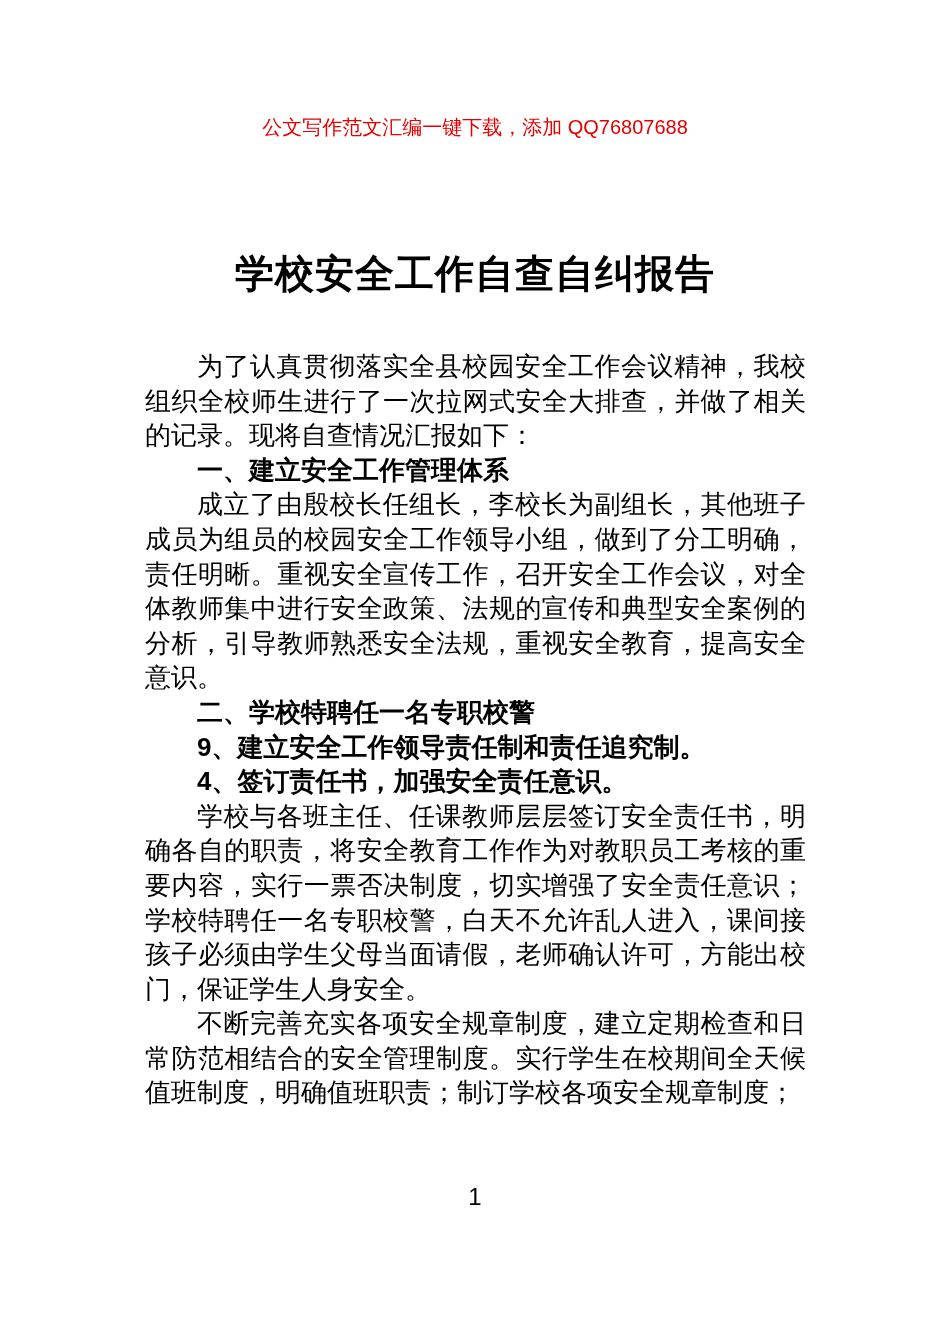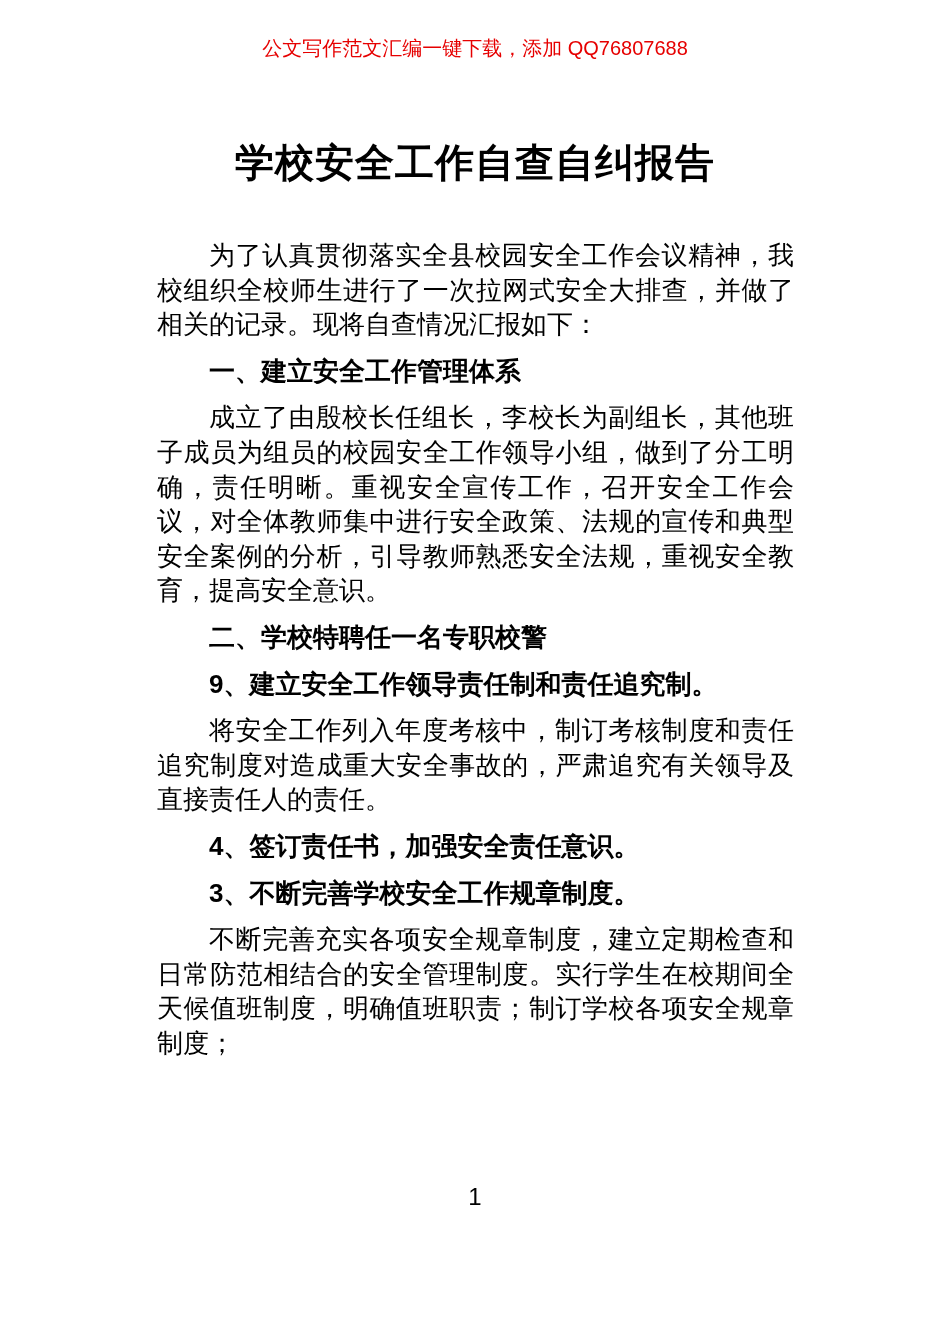--- a/index.html
+++ b/index.html
@@ -6,44 +6,44 @@
   html, body { background: #ffffff; }
   body {
     width: 950px;
     height: 1344px;
     position: relative;
     overflow: hidden;
     color: #000000;
     font-family: "Liberation Sans", "DejaVu Sans", sans-serif;
   }
   .promo-header {
-    margin-top: 36px;
+    margin-top: 115px;
     text-align: center;
     font-size: 20px;
     line-height: 24px;
     color: #e60000;
   }
   .doc-title {
-    margin-top: 80px;
+    margin-top: 112px;
     text-align: center;
     font-size: 39px;
     font-weight: bold;
     line-height: 46px;
     letter-spacing: 1px;
   }
   .content {
     margin: 52px 144px 0 145px;
     font-size: 26px;
     line-height: 34.6px;
     text-align: justify;
     text-justify: inter-ideograph;
   }
   .content p {
     text-indent: 2em;
-    margin: 12px;
+    margin: 0;
   }
   .content p.section-heading { font-weight: bold; }
   .content p.bold-heading { font-weight: bold; }
   .page-number {
     position: absolute;
     left: 0;
     right: 0;
     top: 1183px;
     text-align: center;
     font-size: 24px;
@@ -58,21 +58,20 @@
   <div class="promo-header">公文写作范文汇编一键下载，添加 QQ76807688</div>
 
   <h1 class="doc-title">学校安全工作自查自纠报告</h1>
 
   <div class="content">
     <p class="paragraph">为了认真贯彻落实全县校园安全工作会议精神，我校组织全校师生进行了一次拉网式安全大排查，并做了相关的记录。现将自查情况汇报如下：</p>
     <p class="section-heading">一、建立安全工作管理体系</p>
     <p class="paragraph">成立了由殷校长任组长，李校长为副组长，其他班子成员为组员的校园安全工作领导小组，做到了分工明确，责任明晰。重视安全宣传工作，召开安全工作会议，对全体教师集中进行安全政策、法规的宣传和典型安全案例的分析，引导教师熟悉安全法规，重视安全教育，提高安全意识。</p>
     <p class="section-heading">二、学校特聘任一名专职校警</p>
     <p class="bold-heading">9、建立安全工作领导责任制和责任追究制。</p>
-    <p class="paragraph">将安全工作列入年度考核中，制订考核制度和责任追究制度对造成重大安全事故的，严肃追究有关领导及直接责任人的责任。</p>
     <p class="bold-heading">4、签订责任书，加强安全责任意识。</p>
-    <p class="bold-heading">3、不断完善学校安全工作规章制度。</p>
+    <p class="paragraph">学校与各班主任、任课教师层层签订安全责任书，明确各自的职责，将安全教育工作作为对教职员工考核的重要内容，实行一票否决制度，切实增强了安全责任意识；学校特聘任一名专职校警，白天不允许乱人进入，课间接孩子必须由学生父母当面请假，老师确认许可，方能出校门，保证学生人身安全。</p>
     <p class="paragraph">不断完善充实各项安全规章制度，建立定期检查和日常防范相结合的安全管理制度。实行学生在校期间全天候值班制度，明确值班职责；制订学校各项安全规章制度；</p>
   </div>
 
   <div class="page-number">1</div>
 
 </div>
 
 </body></html>

